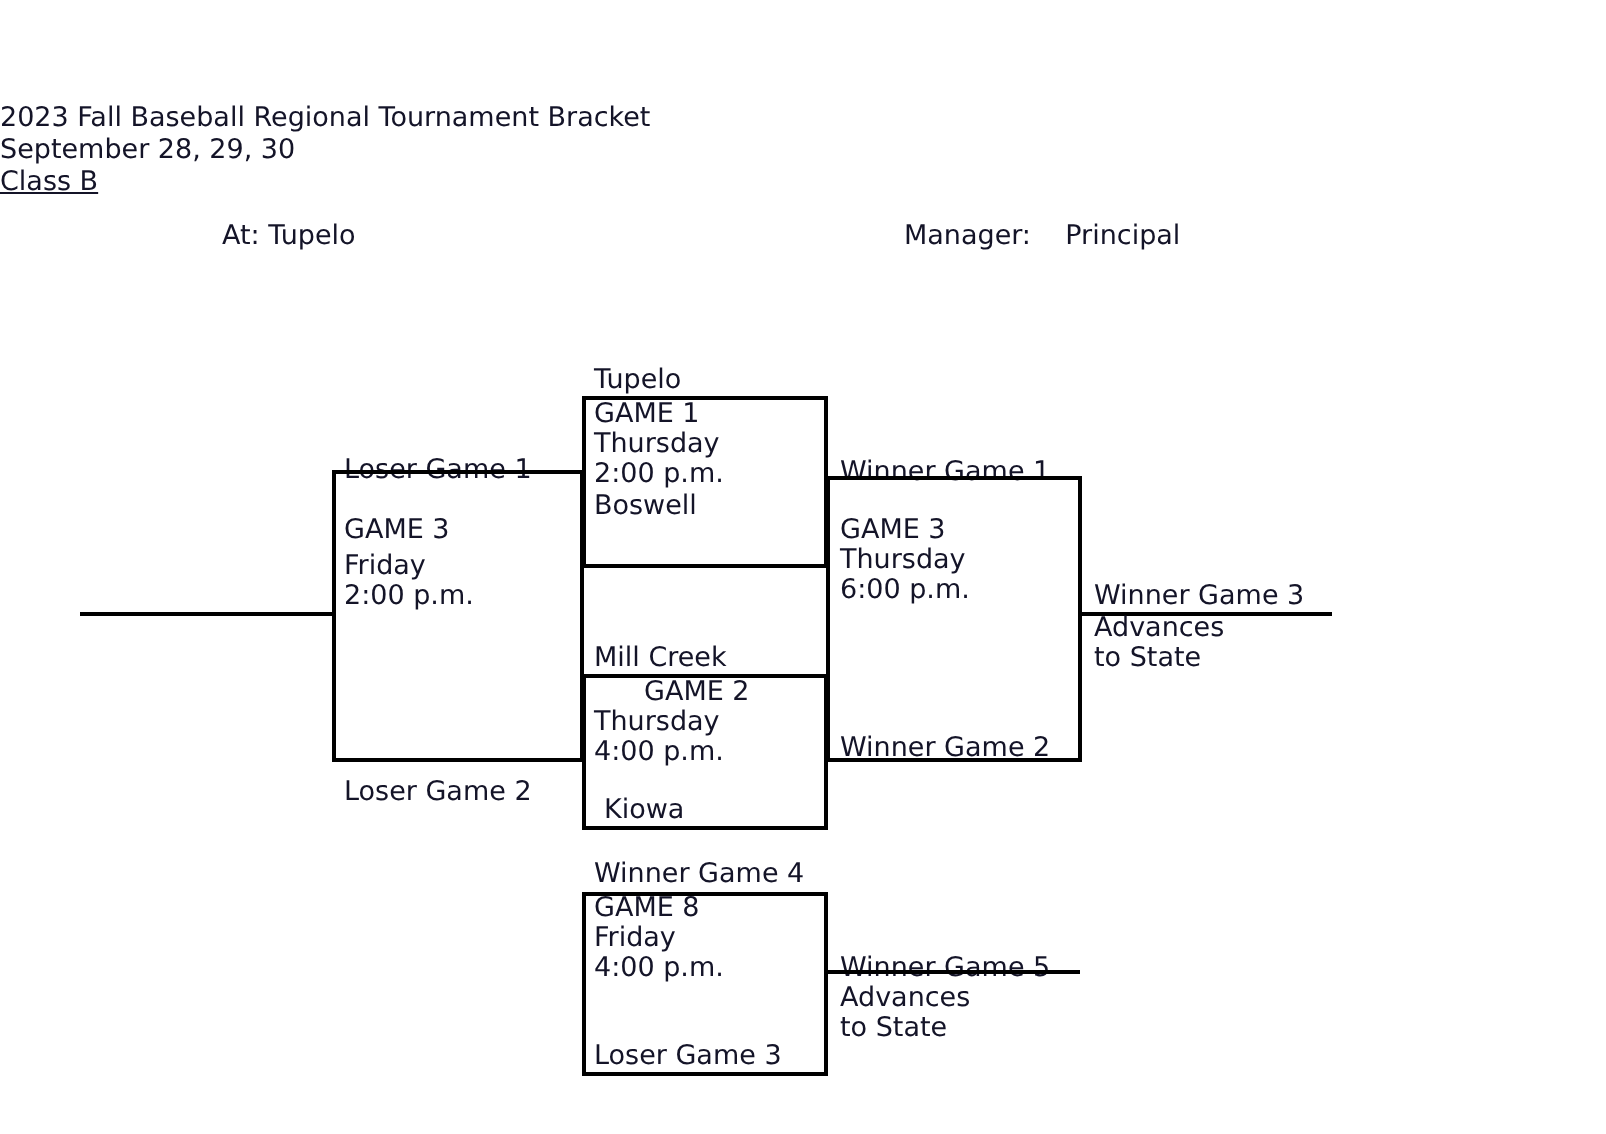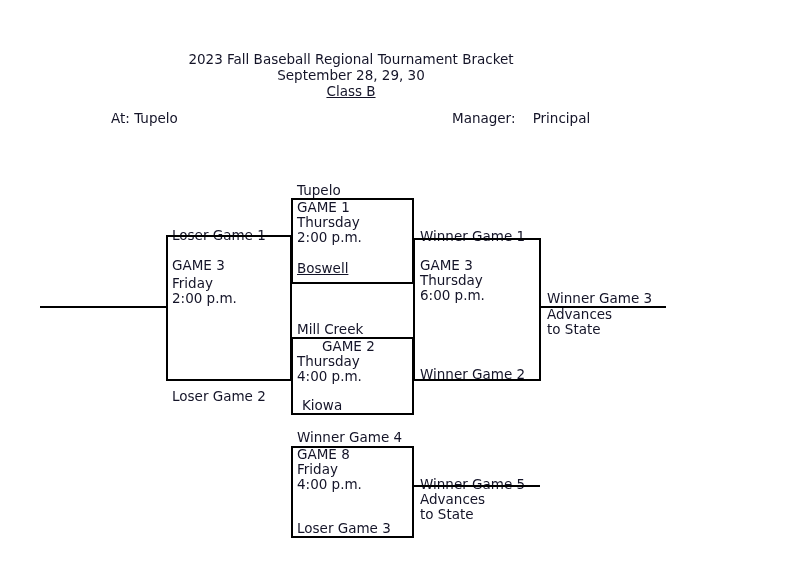--- a/index.html
+++ b/index.html
@@ -26,21 +26,21 @@
     position: absolute;
     font-size: 13.5px;
     line-height: 15px;
     white-space: pre;
     color: #141428;
   }
   .title {
     position: absolute;
     left: 0;
     width: 702px;
-    text-align: center;
+    text-align: left;
     font-size: 13.5px;
     line-height: 16px;
     white-space: pre;
     color: #141428;
   }
   .underline {
     text-decoration: underline;
   }
   
   .box {
@@ -81,21 +81,21 @@
   <div class="t" style="left:452px; top:111px;">Manager:    Principal</div>
 
 
   <div class="t" style="left:297px; top:183px;">Tupelo</div>
 
   <div class="box" style="left:291px; top:198px; width:123px; height:86px;"></div>
 
   <div class="t" style="left:297px; top:200px;">GAME 1</div>
   <div class="t" style="left:297px; top:215px;">Thursday</div>
   <div class="t" style="left:297px; top:230px;">2:00 p.m.</div>
-  <div class="t" style="left:297px; top:261px;text-decoration:underline;">Boswell</div>
+  <div class="t" style="left:297px; top:246px;">Boswell</div>
 
   <div class="t" style="left:297px; top:322px;">Mill Creek</div>
 
   <div class="box" style="left:291px; top:337px; width:123px; height:78px;"></div>
 
   <div class="t" style="left:297px; top:339px;margin-left:25px;">GAME 2</div>
   <div class="t" style="left:297px; top:354px;">Thursday</div>
   <div class="t" style="left:297px; top:369px;">4:00 p.m.</div>
   <div class="t" style="left:302px; top:398px;">Kiowa</div>
 

